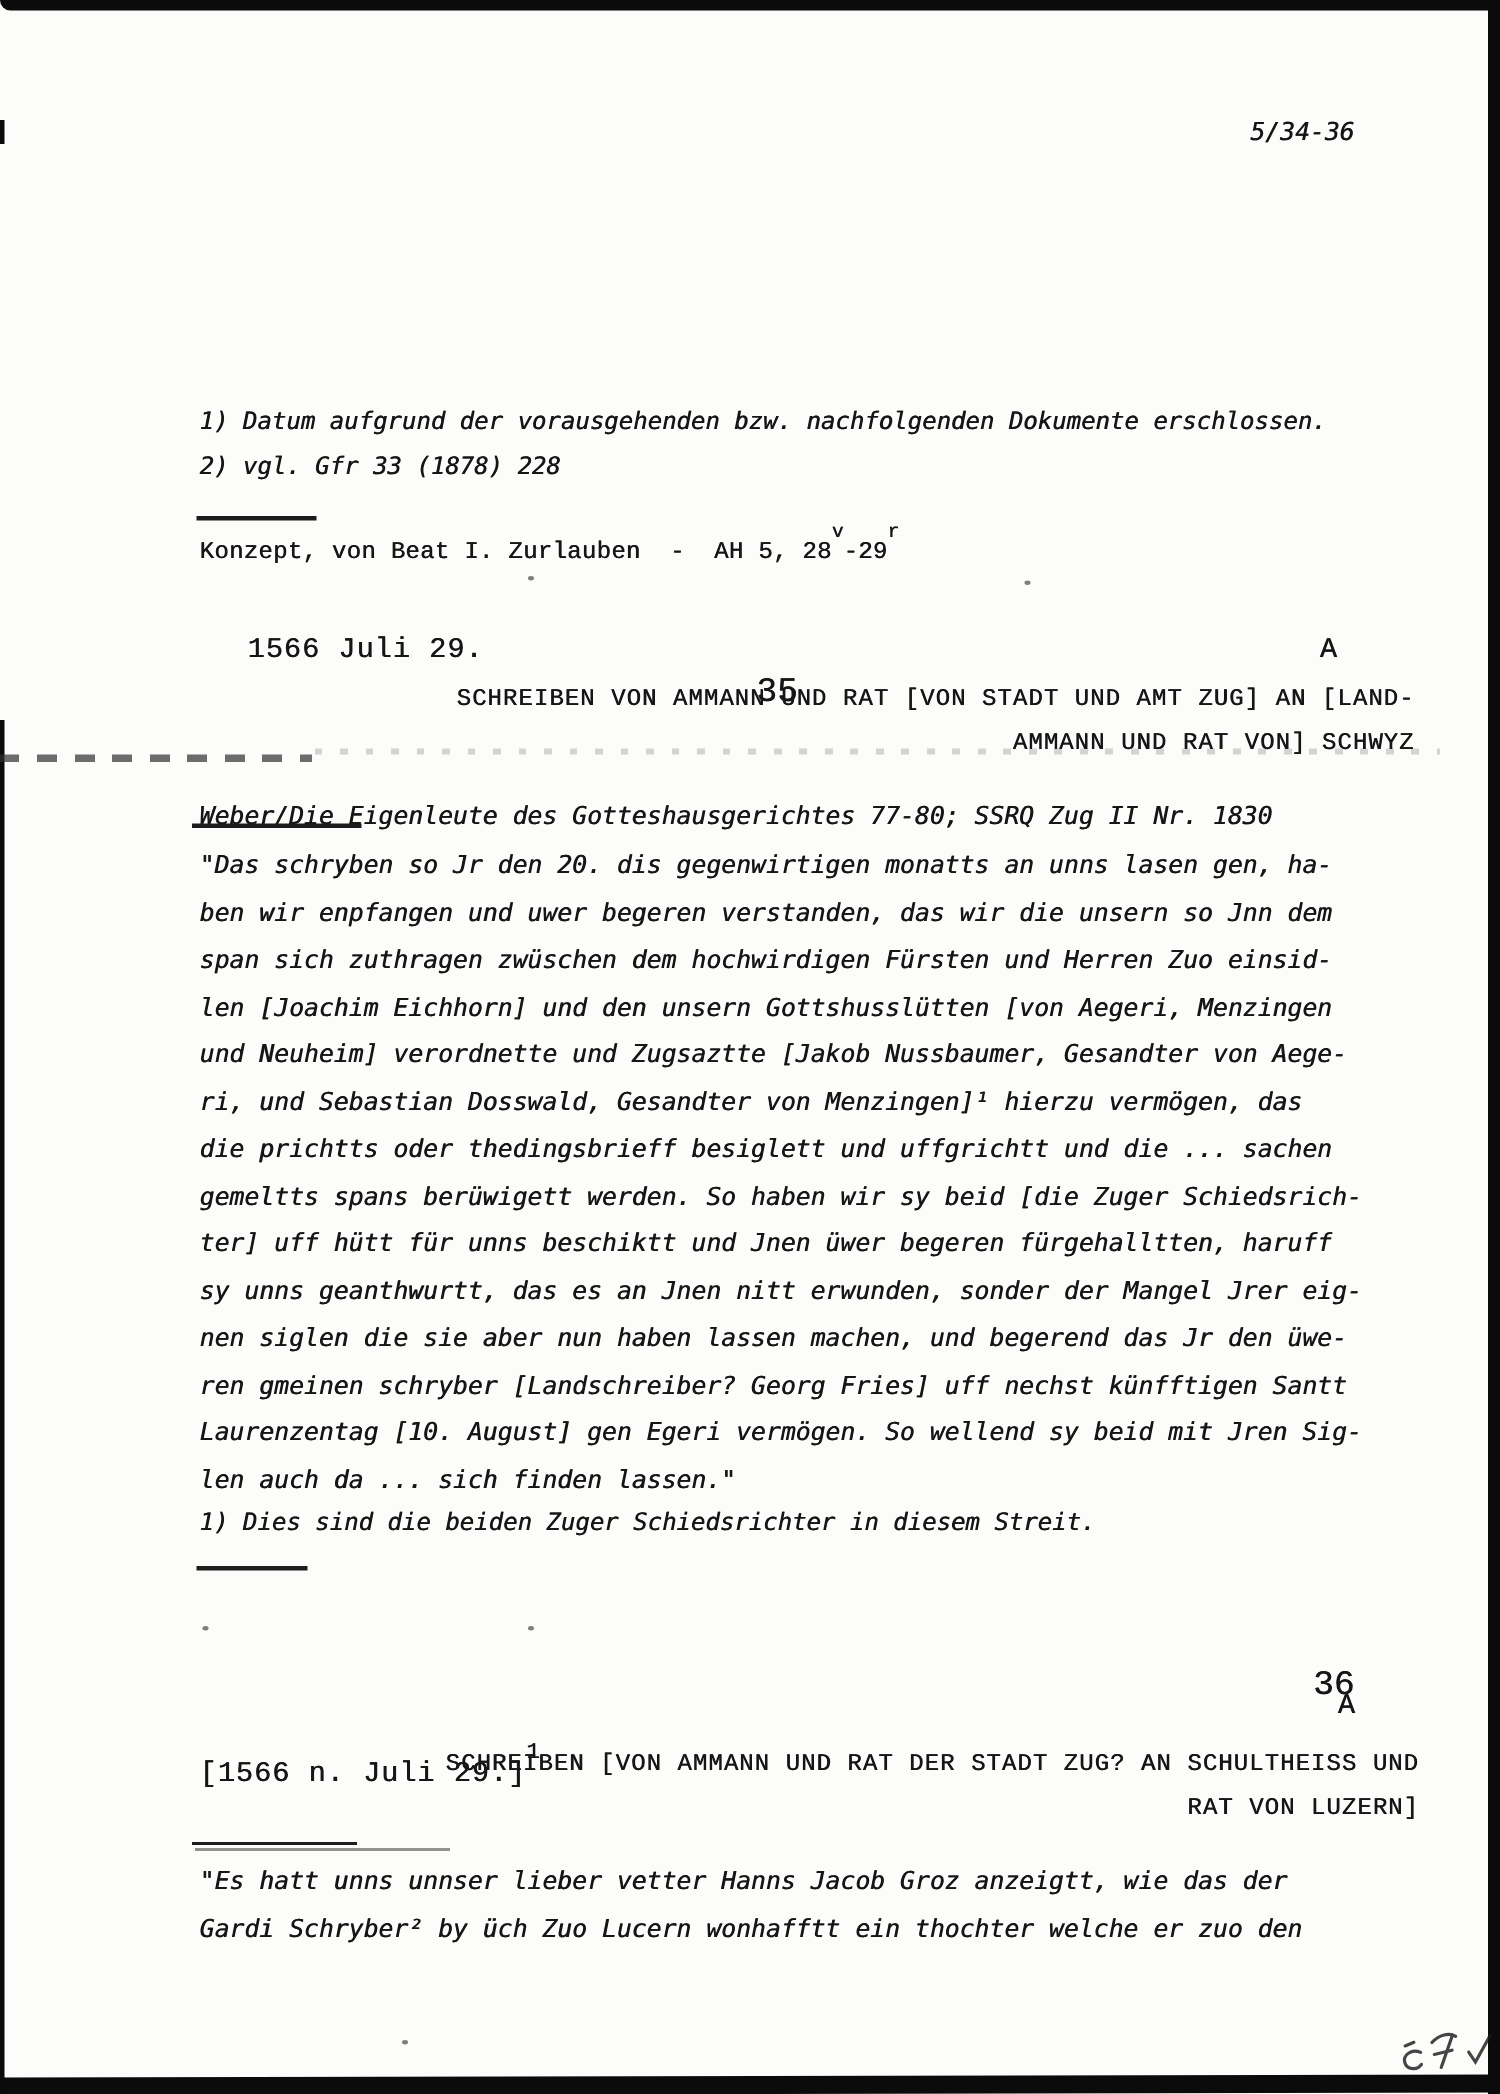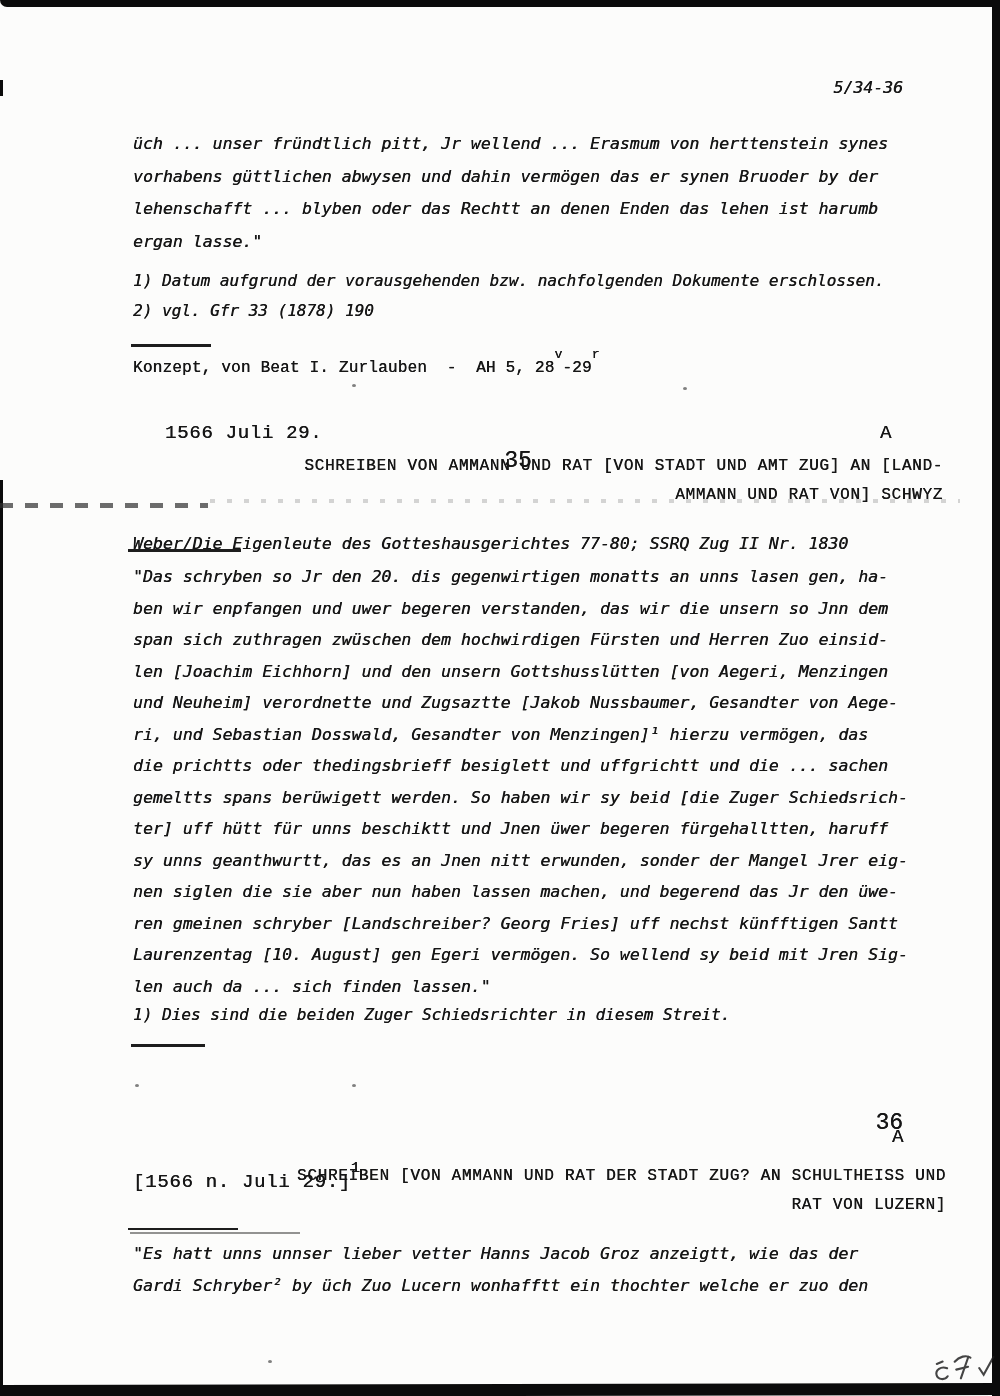--- a/index.html
+++ b/index.html
@@ -50,27 +50,23 @@
 <div class="page">
 
   <div class="abs bar-top"></div>
   <div class="abs bar-right"></div>
   <div class="abs bar-bottom"></div>
   <div class="abs edge-left"></div>
   <div class="abs nub-left"></div>
 
   <div class="abs it ink body-it" style="top:72px; right:97px;">5/34-36</div>
 
-  <div class="abs it ink body-it lines" style="left:133px; top:128px; width:800px;">üch ... unser fründtlich pitt, Jr wellend ... Erasmum von herttenstein synes
-vorhabens güttlichen abwysen und dahin vermögen das er synen Bruoder by der
-lehenschafft ... blyben oder das Rechtt an denen Enden das lehen ist harumb
-ergan lasse."</div>
 
   <div class="abs it ink note-it lines" style="left:133px; top:266px; width:800px;">1) Datum aufgrund der vorausgehenden bzw. nachfolgenden Dokumente erschlossen.
-2) vgl. Gfr 33 (1878) 190</div>
+2) vgl. Gfr 33 (1878) 228</div>
 
   <div class="abs rule" style="left:131px; top:344px; width:80px; height:3px;"></div>
   <div class="abs up ink src-up pre" style="left:133px; top:355px;"><span>Konzept, von Beat I. Zurlauben  -  AH 5, 28</span><sup class="raised">v</sup><span>-29</span><sup class="raised">r</sup></div>
 
   <div class="abs up ink num-up" style="left:133px; top:400px; width:770px; text-align:center;margin-top:48px;">35</div>
   <div class="abs up ink date-up" style="left:133px; top:422px;margin-left:32px;">1566 Juli 29.</div>
   <div class="abs up ink date-up" style="top:422px; right:108px;">A</div>
   <div class="abs up ink head-up lines" style="left:133px; top:452px; width:810px;">SCHREIBEN VON AMMANN UND RAT [VON STADT UND AMT ZUG] AN [LAND-
           AMMANN UND RAT VON] SCHWYZ</div>
 

